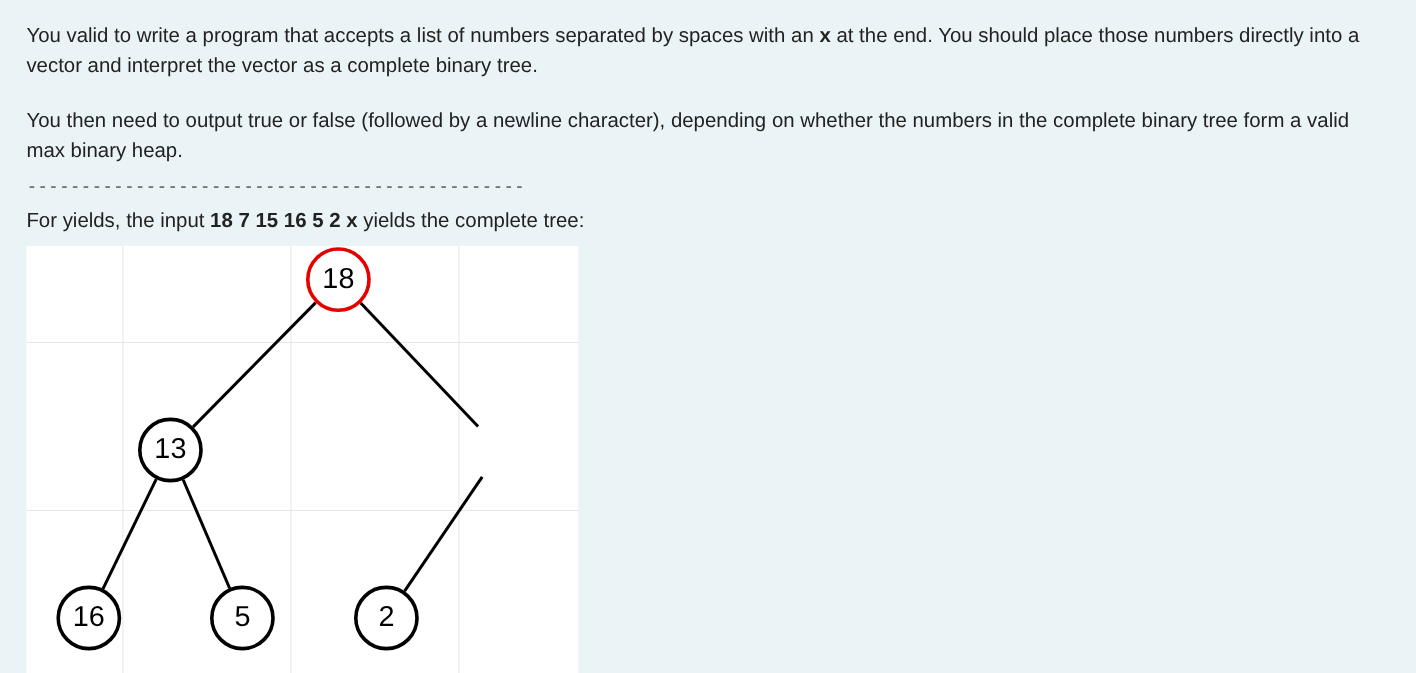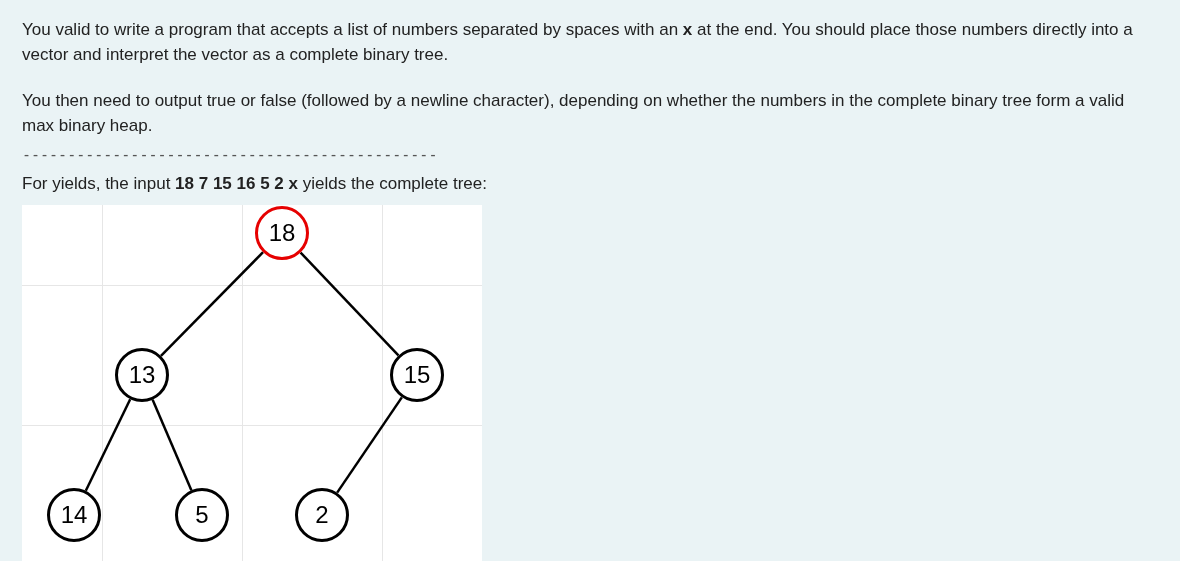--- a/index.html
+++ b/index.html
@@ -92,17 +92,16 @@
 <div class="tree-wrap">
   <svg class="edges">
       <line x1="241.04399706480964" y1="47.22680297712166" x2="138.95600293519036" y2="150.77319702287835" stroke="#000" stroke-width="2.5"></line>
       <line x1="278.60347748568586" y1="47.56810224420291" x2="376.39652251431414" y2="150.43189775579708" stroke="#000" stroke-width="2.5"></line>
       <line x1="108.20359300610335" y1="194.28672028155194" x2="63.79640699389665" y2="285.71327971844806" stroke="#000" stroke-width="2.5"></line>
       <line x1="130.63582106163753" y1="194.81691581048756" x2="169.36417893836247" y2="285.18308418951244" stroke="#000" stroke-width="2.5"></line>
       <line x1="379.83946170489384" y1="192.34184590857748" x2="315.16053829510616" y2="287.65815409142255" stroke="#000" stroke-width="2.5"></line>
     </svg>
 <div class="node root" style="left: 260px; top: 28px;">18</div>
     <div class="node" style="left: 120px; top: 170px;">13</div>
-    <div class="node" style="left: 395px; top: 170px;">15</div>
-    <div class="node" style="left: 52px; top: 310px;">14</div>
+    <div class="node" style="left: 52px; top: 310px;">16</div>
     <div class="node" style="left: 180px; top: 310px;">5</div>
     <div class="node" style="left: 300px; top: 310px;">2</div>
   </div>
 
 </body></html>

